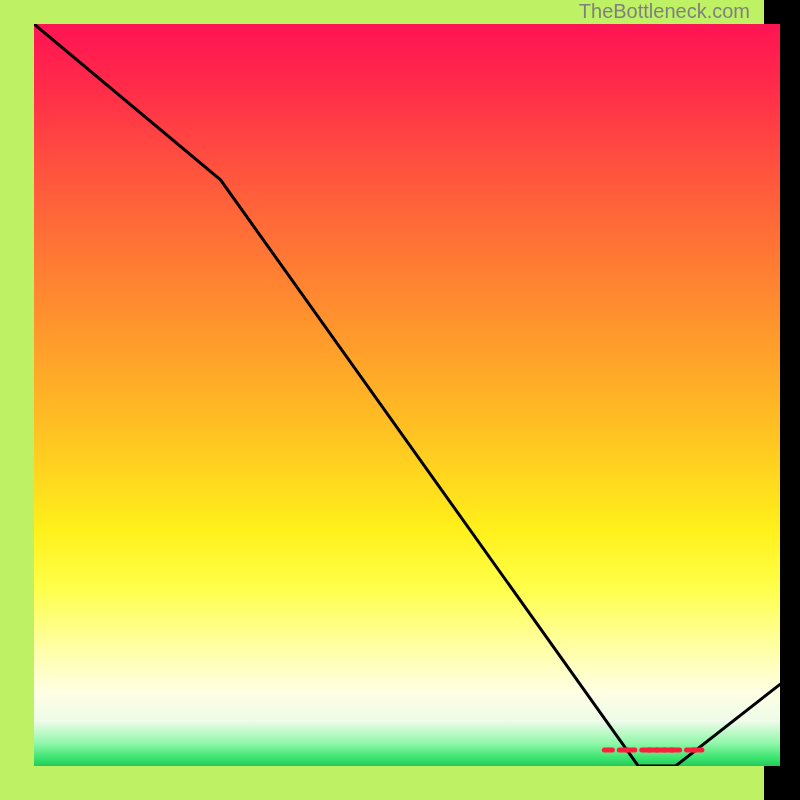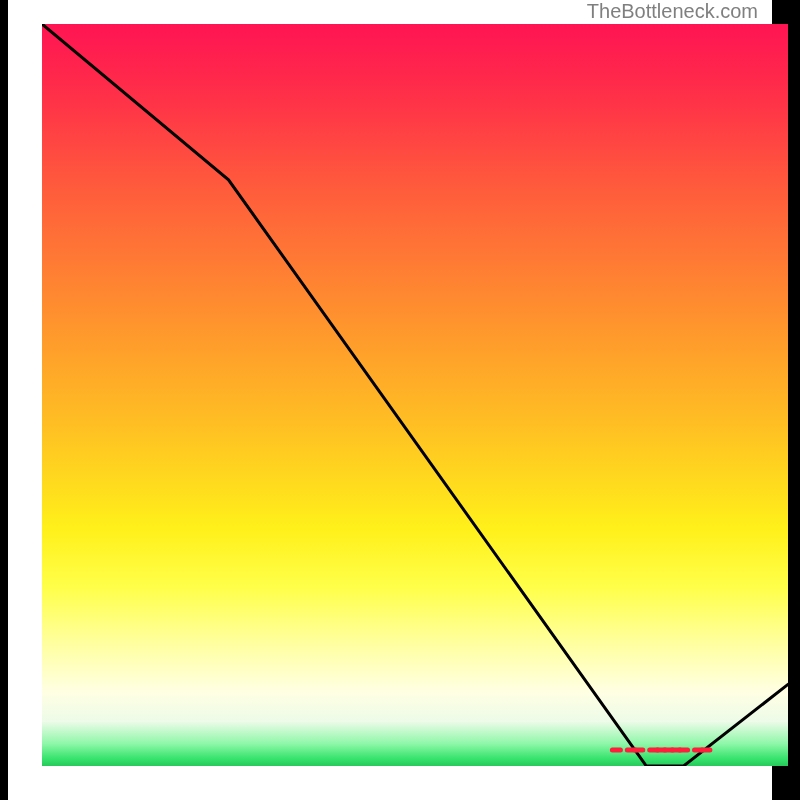--- a/index.html
+++ b/index.html
@@ -7,22 +7,21 @@
     width: 800px;
     height: 800px;
     background: #000;
     font-family: Arial, sans-serif;
     overflow: hidden;
   }
   .wrap {
     position: relative;
     width: 764px;
     height: 800px;
-    background: #ffffff;
-    margin-left: 8px;
+    background: #bef264;
   }
   .watermark {
     position: absolute;
     top: 0;
     right: 14px;
     color: #7f7f7f;
     font-size: 20px;
     font-weight: 500;
     z-index: 10;
   }

